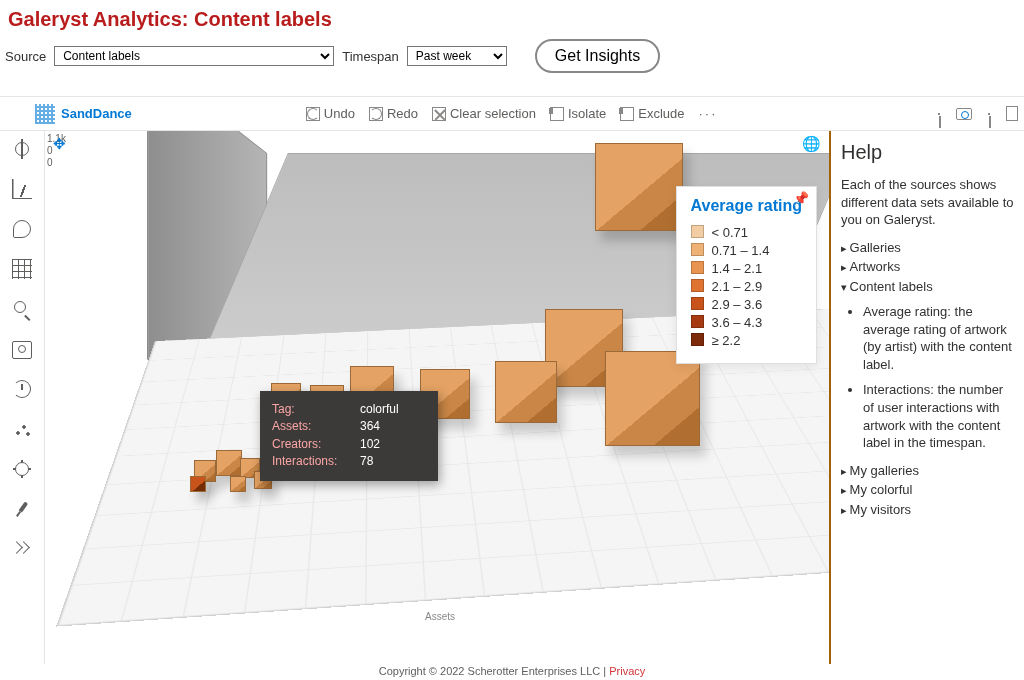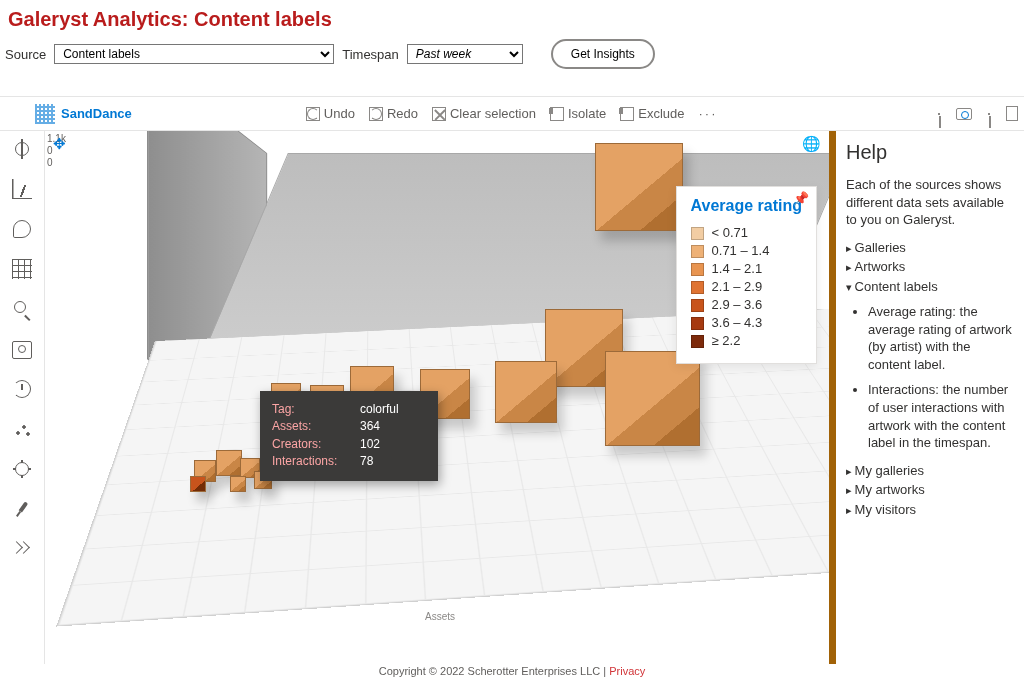--- a/index.html
+++ b/index.html
@@ -27,27 +27,27 @@
   }
   .controls-row label { font-size: 13px; }
   select {
     border: 1px solid #767676;
     background: #fff;
     font-size: 12px;
     padding: 1px 4px;
     height: 20px;
   }
   #src-select { width: 280px; }
-  #ts-select  { width: 116px; font-style: italic; }
+  #ts-select  { width: 100px; }
   .get-insights {
     border: 2px solid #8a8886;
     border-radius: 18px;
     background: #fff;
     padding: 6px 18px;
-    font-size: 12px;
+    font-size: 16px;
     cursor: pointer;
     margin-left: 20px;
   }
 
   
   .sd-frame {
     position: absolute;
     left: 0; right: 0; top: 96px; bottom: 0;
     display: grid;
     grid-template-columns: 45px 1fr 195px;
@@ -209,34 +209,34 @@
   .tooltip .row{display:flex;gap:10px;}
   .tooltip .k{width:78px;color:#fca5a5;}
   .legend{
     position:absolute; right:12px; top:55px;
     background:#fff; border:1px solid #e1dfdd;
     padding:10px 14px 12px; min-width:120px;
     box-shadow:0 3px 10px rgba(0,0,0,.08);
   }
   .legend h4{color:#0078d4;font-size:16px;margin-bottom:10px;font-weight:600;}
   .legend .pin{position:absolute;right:6px;top:4px;color:#0078d4;font-size:13px;}
-  .lg-row{display:flex;align-items:flex-end;gap:8px;font-size:13px;margin:3px 0;}
+  .lg-row{display:flex;align-items:flex-start;gap:8px;font-size:13px;margin:3px 0;}
   .sw{width:13px;height:13px;border:1px solid rgba(0,0,0,.2);}
   .corner-ic{position:absolute;color:#0078d4;font-size:15px;}
   .corner-ic.tl{left:8px;top:4px;}
   .corner-ic.tr{right:8px;top:4px;}
   .axis-label{position:absolute;font-size:10px;color:#8a8886;}
 
   
   .help{
     grid-column:3; grid-row:2;
     padding:8px 8px 8px 10px;
     overflow:auto;
     font-size:13px; line-height:1.35;
-    border-left:7px solid #a16207;
+    border-left:2px solid #a16207;
   }
   .help h2{font-size:20px;font-weight:400;margin-bottom:10px;}
   .help p{margin-bottom:10px;}
   .help details{margin:2px 0;}
   .help summary{cursor:pointer;list-style:none;}
   .help summary::before{content:"▸ ";font-size:11px;}
   .help details[open]>summary::before{content:"▾ ";}
   .help ul{margin:8px 0 10px 22px;}
   .help li{margin-bottom:8px;}
 
@@ -416,21 +416,21 @@
       <summary>Content labels</summary>
       <ul>
         <li>Average rating: the average rating of artwork (by artist) with the content label.</li>
         <li>Interactions: the number of user interactions with artwork with the content label in the timespan.</li>
       </ul>
     </details>
     <details>
         <summary>My galleries</summary>
       </details>
     <details>
-        <summary>My artworks</summary>
+        <summary>My colorful</summary>
       </details>
     <details>
         <summary>My visitors</summary>
       </details>
   </aside>
 
   <div class="footer">
     <span>Copyright © 2022 Scherotter Enterprises LLC</span><span> | </span><a href="#">Privacy</a>
   </div>
 </div>

